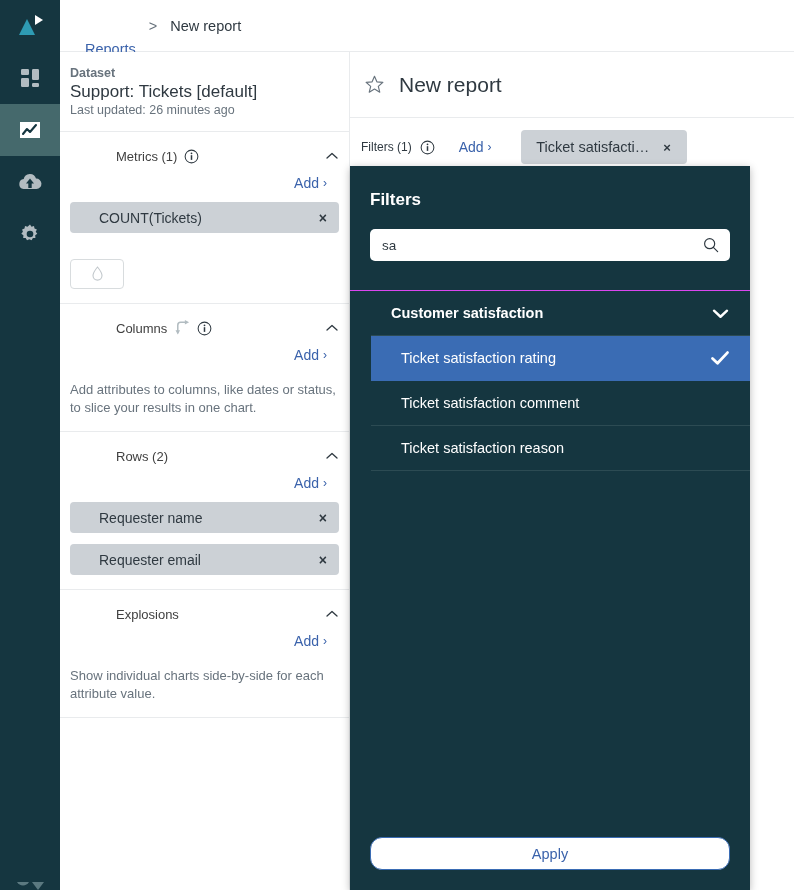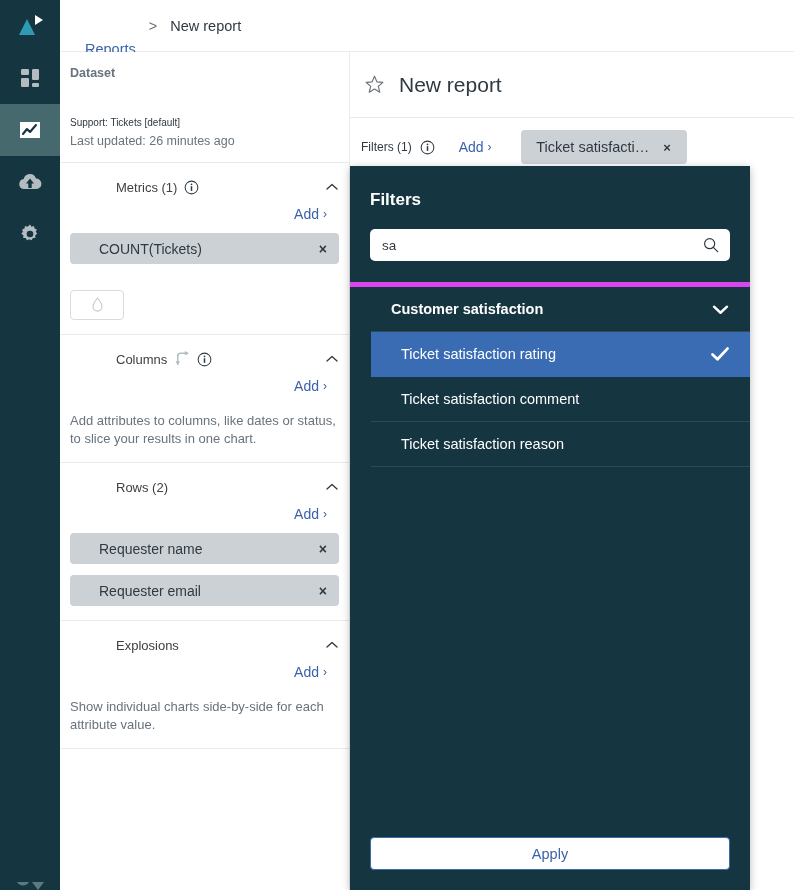--- a/index.html
+++ b/index.html
@@ -111,24 +111,23 @@
     padding: 13px 10px 12px 10px;
     border-bottom: 1px solid #e9ebed;
   }
   .dataset-label {
     font-size: 12.5px;
     color: #68737d;
     line-height: 17px;
     font-weight: bold;
   }
   .dataset-name {
-    font-size: 10px;
+    font-size: 17px;
     color: #2f3941;
     line-height: 20px;
-    margin-top: 31px;
   }
   .dataset-updated {
     font-size: 12.5px;
     color: #68737d;
     line-height: 17px;
   }
 
   .section {
     border-bottom: 1px solid #e9ebed;
     padding: 14px 10px 14px 10px;
@@ -289,22 +288,22 @@
     box-sizing: border-box;
     z-index: 20;
   }
   .fp-heading {
     color: #ffffff;
     font-size: 17px;
     font-weight: bold;
     padding: 24px 20px 0 20px;
   }
   .fp-search-wrap {
-    padding: 19px 20px 21px 20px;
-    border-bottom: 5px solid #d946ef;
+    padding: 19px 20px 29px 20px;
+    border-bottom: 1px solid #d946ef;
   }
   .fp-search {
     position: relative;
     background: #ffffff;
     border-radius: 5px;
     height: 32px;
     display: flex;
     align-items: center;
     padding: 0 10px 0 12px;
     box-sizing: border-box;
@@ -346,21 +345,21 @@
   .fp-option.selected { background: #3a6cb4; border-bottom-color: #3a6cb4; }
   .fp-option .sp { flex: 1 1 auto; }
   .fp-list { flex: 0 0 auto; margin-left: 21px; }
   .fp-spacer { flex: 1 1 auto; }
   .fp-footer { padding: 0 20px 20px 20px; }
   .apply-btn {
     width: 100%;
     height: 33px;
     background: #ffffff;
     border: 1px solid #3a6cb4;
-    border-radius: 4px;
+    border-radius: 12px;
     color: #3a62ab;
     font-size: 14.5px;
     font-family: "Liberation Sans", sans-serif;
     cursor: pointer;
     display: flex;
     align-items: center;
     justify-content: center;
   }
   .icon { display: inline-flex; align-items: center; justify-content: center; }
 </style>

